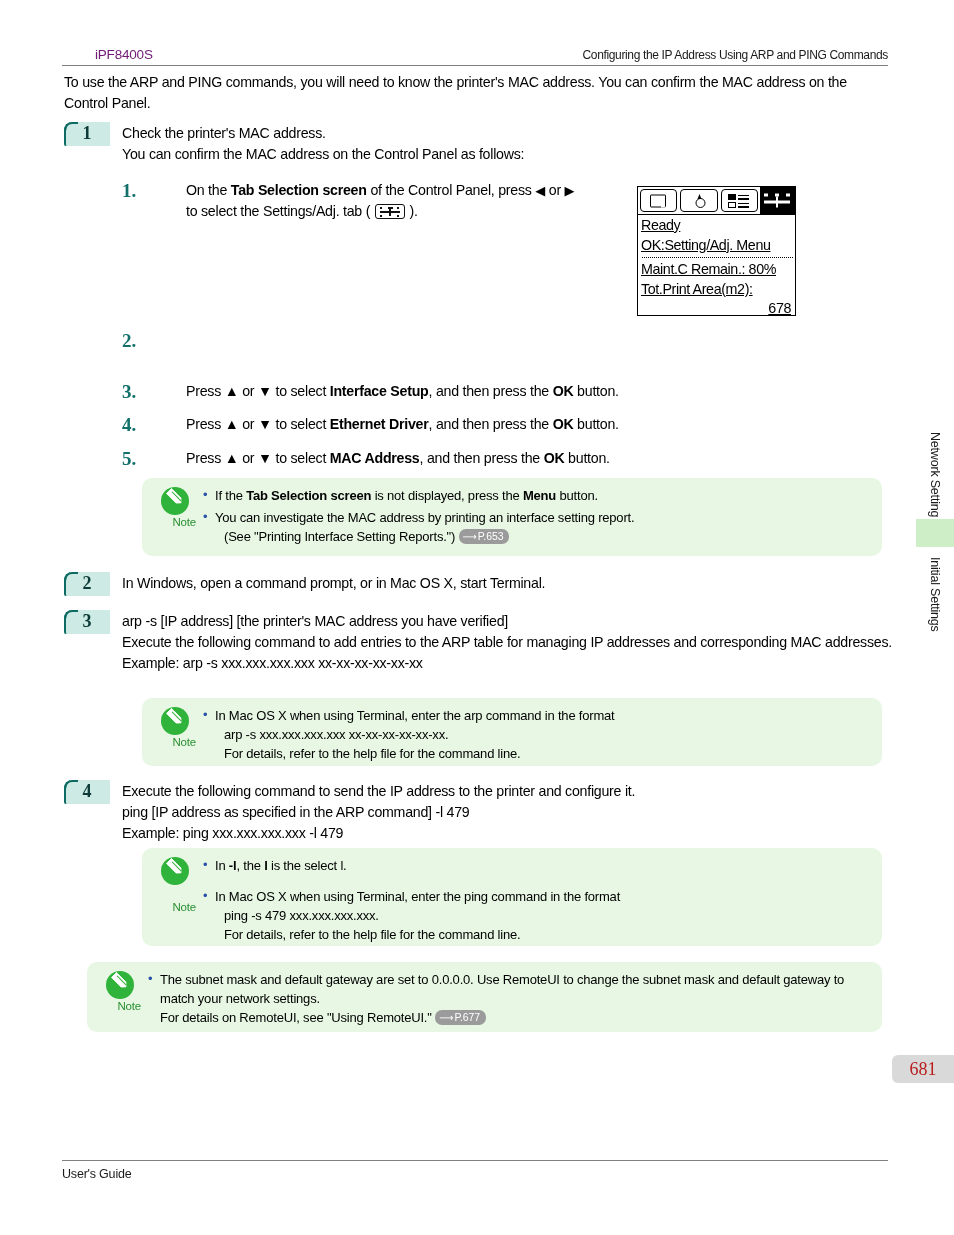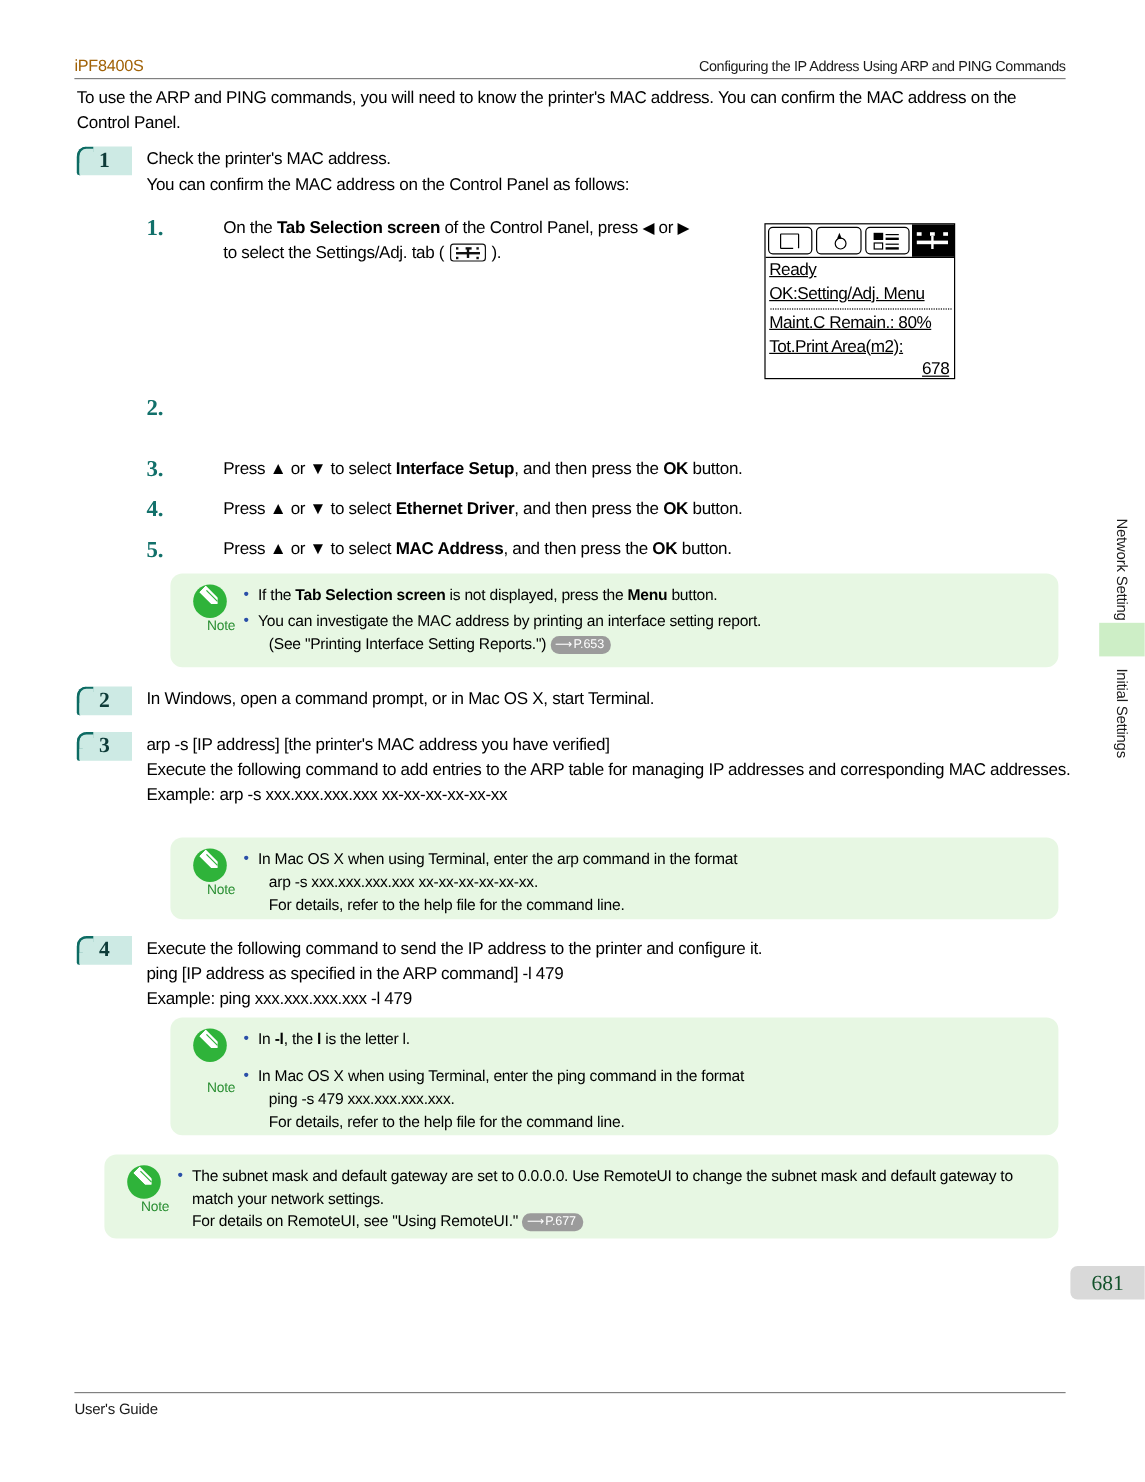--- a/index.html
+++ b/index.html
@@ -24,21 +24,22 @@
     height: 26px;
     display: flex;
     align-items: flex-end;
     justify-content: space-between;
     border-bottom: 1px solid #808080;
     padding-bottom: 3px;
   }
   .header-left {
     font-size: 13.5px;
     letter-spacing: -0.2px;
-    color: #a16207;
+    color: #701a75;
+    margin-left: 33px;
   }
   .header-right {
     font-size: 12px;
     letter-spacing: -0.35px;
     color: #1a1a1a;
   }
 
   
   .intro {
     position: absolute;
@@ -351,21 +352,21 @@
   
   .pagenum {
     position: absolute;
     right: 0; top: 1055px;
     width: 62px; height: 28px;
     background: #d9d9d9;
     border-top-left-radius: 6px;
     border-bottom-left-radius: 6px;
     font-family: "Liberation Serif", serif;
     font-size: 18px;
-    color: #14532d;
+    color: #b91c1c;
     display: flex;
     align-items: center;
     justify-content: center;
   }
 
   
   .footer {
     position: absolute;
     left: 62px; top: 1160px;
     width: 826px;
@@ -531,21 +532,21 @@
   </div>
 </div>
 
 <div class="note" style="left:142px; top:848px; width:740px; height:98px;">
   <div class="note-icon-col">
     <div class="note-circle"></div>
     <div class="note-label" style="margin-top:16px;">Note</div>
   </div>
   <div class="note-list">
     <div class="note-item" style="margin-bottom:12px;">
-      <span>In </span><b>-l</b><span>, the </span><b>l</b><span> is the letter l.</span>
+      <span>In </span><b>-l</b><span>, the </span><b>l</b><span> is the select l.</span>
     </div>
     <div class="note-item">
       <span>In Mac OS X when using Terminal, enter the ping command in the format</span>
       <div class="note-sub">ping -s 479 xxx.xxx.xxx.xxx.</div>
       <div class="note-sub">For details, refer to the help file for the command line.</div>
     </div>
   </div>
 </div>
 
 <div class="note" style="left:87px; top:962px; width:795px; height:70px;">

